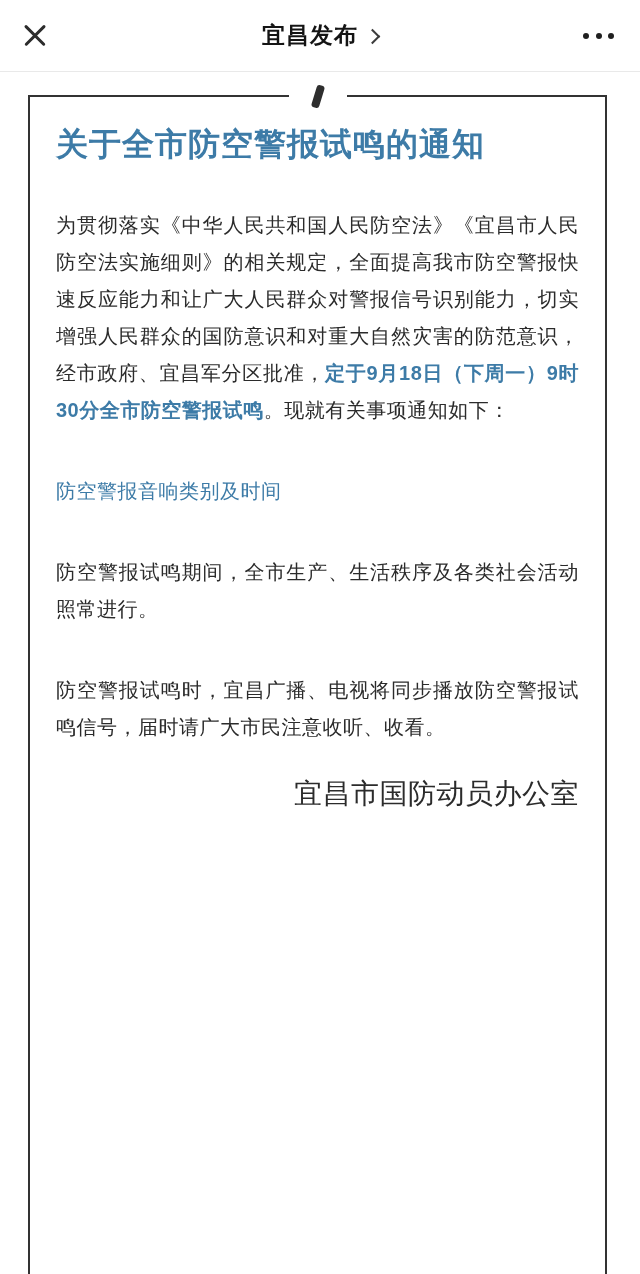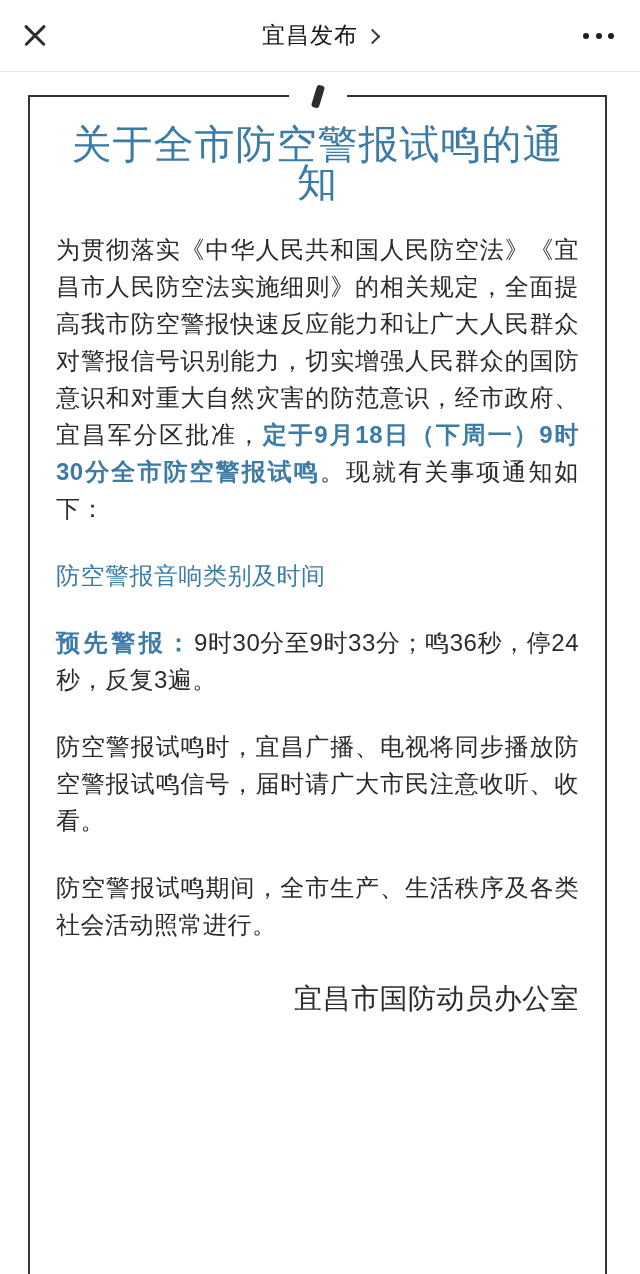--- a/index.html
+++ b/index.html
@@ -39,21 +39,21 @@
     position:absolute;left:-1px;top:11.5px;
     width:28px;height:2.6px;background:#2c2c2c;border-radius:2px;
   }
   .x-icon .b1{transform:rotate(45deg);}
   .x-icon .b2{transform:rotate(-45deg);}
   .title-wrap{
     display:flex;align-items:center;cursor:pointer;
   }
   .title-text{
     font-size:23px;
-    font-weight:400;
+    font-weight:700;
     color:var(--bar-text);
     letter-spacing:1px;
   }
   .chevron{
     width:11px;height:11px;
     border-top:2.4px solid #3c3c3c;
     border-right:2.4px solid #3c3c3c;
     transform:rotate(45deg);
     margin-left:9px;margin-top:1px;
   }
@@ -87,30 +87,29 @@
   }
   .quote-bar{
     display:block;
     width:8px;height:23px;
     background:#2e2e2e;
     border-radius:3px;
     transform:rotate(17deg);
   }
   .doc-title{
     margin-top:28px;
-    text-align:center;
     color:var(--accent);
-    font-size:40px;
-    font-weight:400;
+    font-size:32px;
+    font-weight:700;
     letter-spacing:1px;
     line-height:38px;
   }
   .para{
-    margin-top:30px;
-    font-size:24px;
+    margin-top:44px;
+    font-size:20px;
     line-height:37px;
     color:var(--text);
     text-align:justify;
     text-justify:inter-character;
     letter-spacing:0.5px;
   }
   .para.heading{
     color:var(--accent);
     font-weight:400;
     text-align:left;
@@ -118,21 +117,21 @@
   .hl{
     color:var(--accent);
     font-weight:700;
   }
   .alert-label{
     color:var(--accent);
     font-weight:700;
     letter-spacing:3.5px;
   }
   .signature{
-    margin-top:36px;
+    margin-top:28px;
     text-align:right;
   }
   .sig-line{
     font-size:28px;
     line-height:40px;
     color:var(--text);
     letter-spacing:0.5px;
   }
 </style>
 </head>
@@ -163,25 +162,24 @@
     <span class="border-gap">
         <i class="quote-bar"></i>
       </span>
 
     <h1 class="doc-title">关于全市防空警报试鸣的通知</h1>
 
     <p class="para"><span>为贯彻落实《中华人民共和国人民防空法》《宜昌市人民防空法实施细则》的相关规定，全面提高我市防空警报快速反应能力和让广大人民群众对警报信号识别能力，切实增强人民群众的国防意识和对重大自然灾害的防范意识，经市政府、宜昌军分区批准，</span><span class="hl">定于9月18日（下周一）9时30分全市防空警报试鸣</span><span>。现就有关事项通知如下：</span></p>
 
     <p class="para heading">防空警报音响类别及时间</p>
 
-    <p class="para"><span class="alert-label">预先警报：</span><span>9时30分至9时33分；鸣36秒，停24秒，反复3遍。</span></p>
 
 
 
+    <p class="para">防空警报试鸣期间，全市生产、生活秩序及各类社会活动照常进行。</p>
+
     <p class="para">防空警报试鸣时，宜昌广播、电视将同步播放防空警报试鸣信号，届时请广大市民注意收听、收看。</p>
-
-    <p class="para">防空警报试鸣期间，全市生产、生活秩序及各类社会活动照常进行。</p>
 
     <div class="signature">
       <p class="sig-line">宜昌市国防动员办公室</p>
     </div>
   </article>
 </main>
 
 </body></html>

